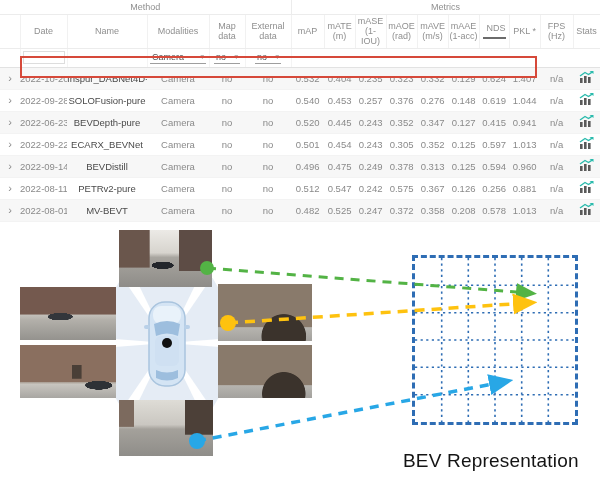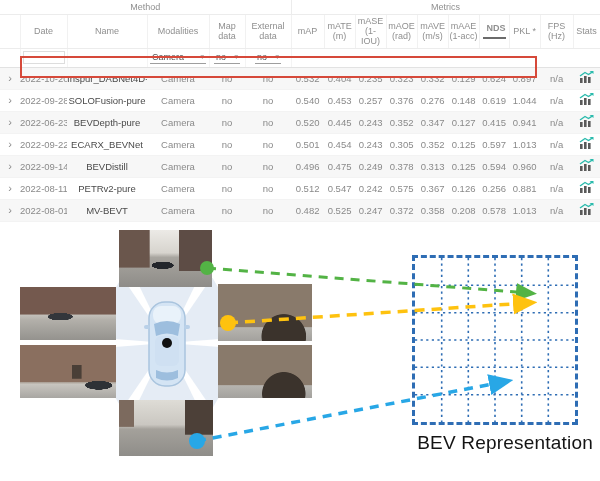--- a/index.html
+++ b/index.html
@@ -9,21 +9,21 @@
   *{box-sizing:border-box; margin:0; padding:0;}
   body{font-family:"Liberation Sans", sans-serif; background:#fff;}
   #page{position:relative; width:600px; height:481px; background:#fff; overflow:hidden;}
 
   
   #leaderboard{border-collapse:collapse; table-layout:fixed; width:600px; font-size:9.5px; color:#8a8a8a;}
   #leaderboard th{font-weight:400; color:#8f8f8f; text-align:center; vertical-align:middle;}
   .group-row th{font-size:9px; height:14px; border-bottom:1px solid #ececec; border-right:1px solid #ececec; color:#9a9a9a;}
   .head-row th{font-size:9px; height:24px; line-height:1.15; border-right:1px solid #f1f1f1; border-bottom:1px solid #ececec; padding:1px;}
   .filter-row td{height:19px; border-bottom:1px solid #e2e2e2; border-right:1px solid #f4f4f4; text-align:center; vertical-align:middle;}
-  .sort-underline{display:inline-block; border-bottom:2px solid #6b6b6b; padding:0 0 3px 4px;font-weight:bold;}
+  .sort-underline{display:inline-block; border-bottom:2px solid #6b6b6b; padding:0 0 3px 4px;}
   .date-filter{width:42px; height:13px; border:1px solid #ddd; background:#fff; font-size:9px;}
   .mini-select{display:inline-flex; align-items:center; justify-content:space-between; gap:3px;
     border-bottom:1px solid #9e9e9e; padding:0 2px 1px 2px; color:#555; font-size:9px; cursor:pointer;}
   .mini-select .caret{font-size:7px; color:#777;}
   .sel-wide{width:56px;} .sel-narrow{width:26px;}
   .data-row{height:22px;}
   .data-row td{text-align:center; vertical-align:middle; border-bottom:1px solid #f3f3f3; overflow:hidden; white-space:nowrap;}
   .data-row.alt{background:#f7f7f7;}
   .cell-name{color:#4a4a4a;}
   .expand-chevron{color:#8a8a8a; font-size:11px; cursor:pointer; display:inline-block;}
@@ -59,21 +59,21 @@
     background-size:100% 100%, 10% 26%, 100% 70%, 100% 100%;
     background-position:0 0, 60% 52%, 0 0, 0 0;}
   .img-road{background-image:
       linear-gradient(#4c4038,#4c4038), linear-gradient(#7c6a5e,#7c6a5e),
       linear-gradient(180deg,#dedcd6 0%,#cac7c1 44%,#a4a19b 52%,#8f8d89 100%);
     background-size:30% 62%, 16% 48%, 100% 100%;
     background-position:100% 0, 0 0, 0 0;}
   #cones-car{position:absolute; left:95px; top:278px; z-index:0;}
   #bev-grid{position:absolute; left:412px; top:255px; width:166px; height:170px;
     border:3px dashed var(--grid-blue); z-index:2; background:#fff;}
-  #bev-label{position:absolute; left:403px; top:432px; width:190px; text-align:right;
+  #bev-label{position:absolute; left:403px; top:450px; width:190px; text-align:left;
     font-size:19px; color:#141414; font-weight:500; letter-spacing:0.2px; z-index:2;}
   #arrows{position:absolute; left:0; top:0; z-index:6; pointer-events:none;}
 </style>
 </head>
 <body>
 
 <div id="page">
 
   <table id="leaderboard">
     <colgroup>
@@ -150,21 +150,21 @@
           <td>Camera</td>
           <td>no</td>
           <td>no</td>
           <td>0.532</td>
           <td>0.404</td>
           <td>0.235</td>
           <td>0.323</td>
           <td>0.332</td>
           <td>0.129</td>
           <td>0.624</td>
-          <td>0.897</td>
+          <td>1.407</td>
           <td>n/a</td>
           <td><span class="stats-btn"><svg width="15" height="12" viewBox="0 0 15 12">
                 <rect x="1" y="7" width="2.6" height="5" fill="#5a5a5a"></rect>
                 <rect x="5" y="5" width="2.6" height="7" fill="#5a5a5a"></rect>
                 <rect x="9" y="6" width="2.6" height="6" fill="#5a5a5a"></rect>
                 <path d="M1 5 L6 1.5 L9.5 3.5 L13.5 0.8" stroke="#2bbbad" stroke-width="1.4" fill="none"></path>
                 <path d="M10.5 0 L14.5 0 L14.5 3 Z" fill="#2bbbad"></path>
               </svg></span></td>
         </tr>
         <tr class="data-row">

